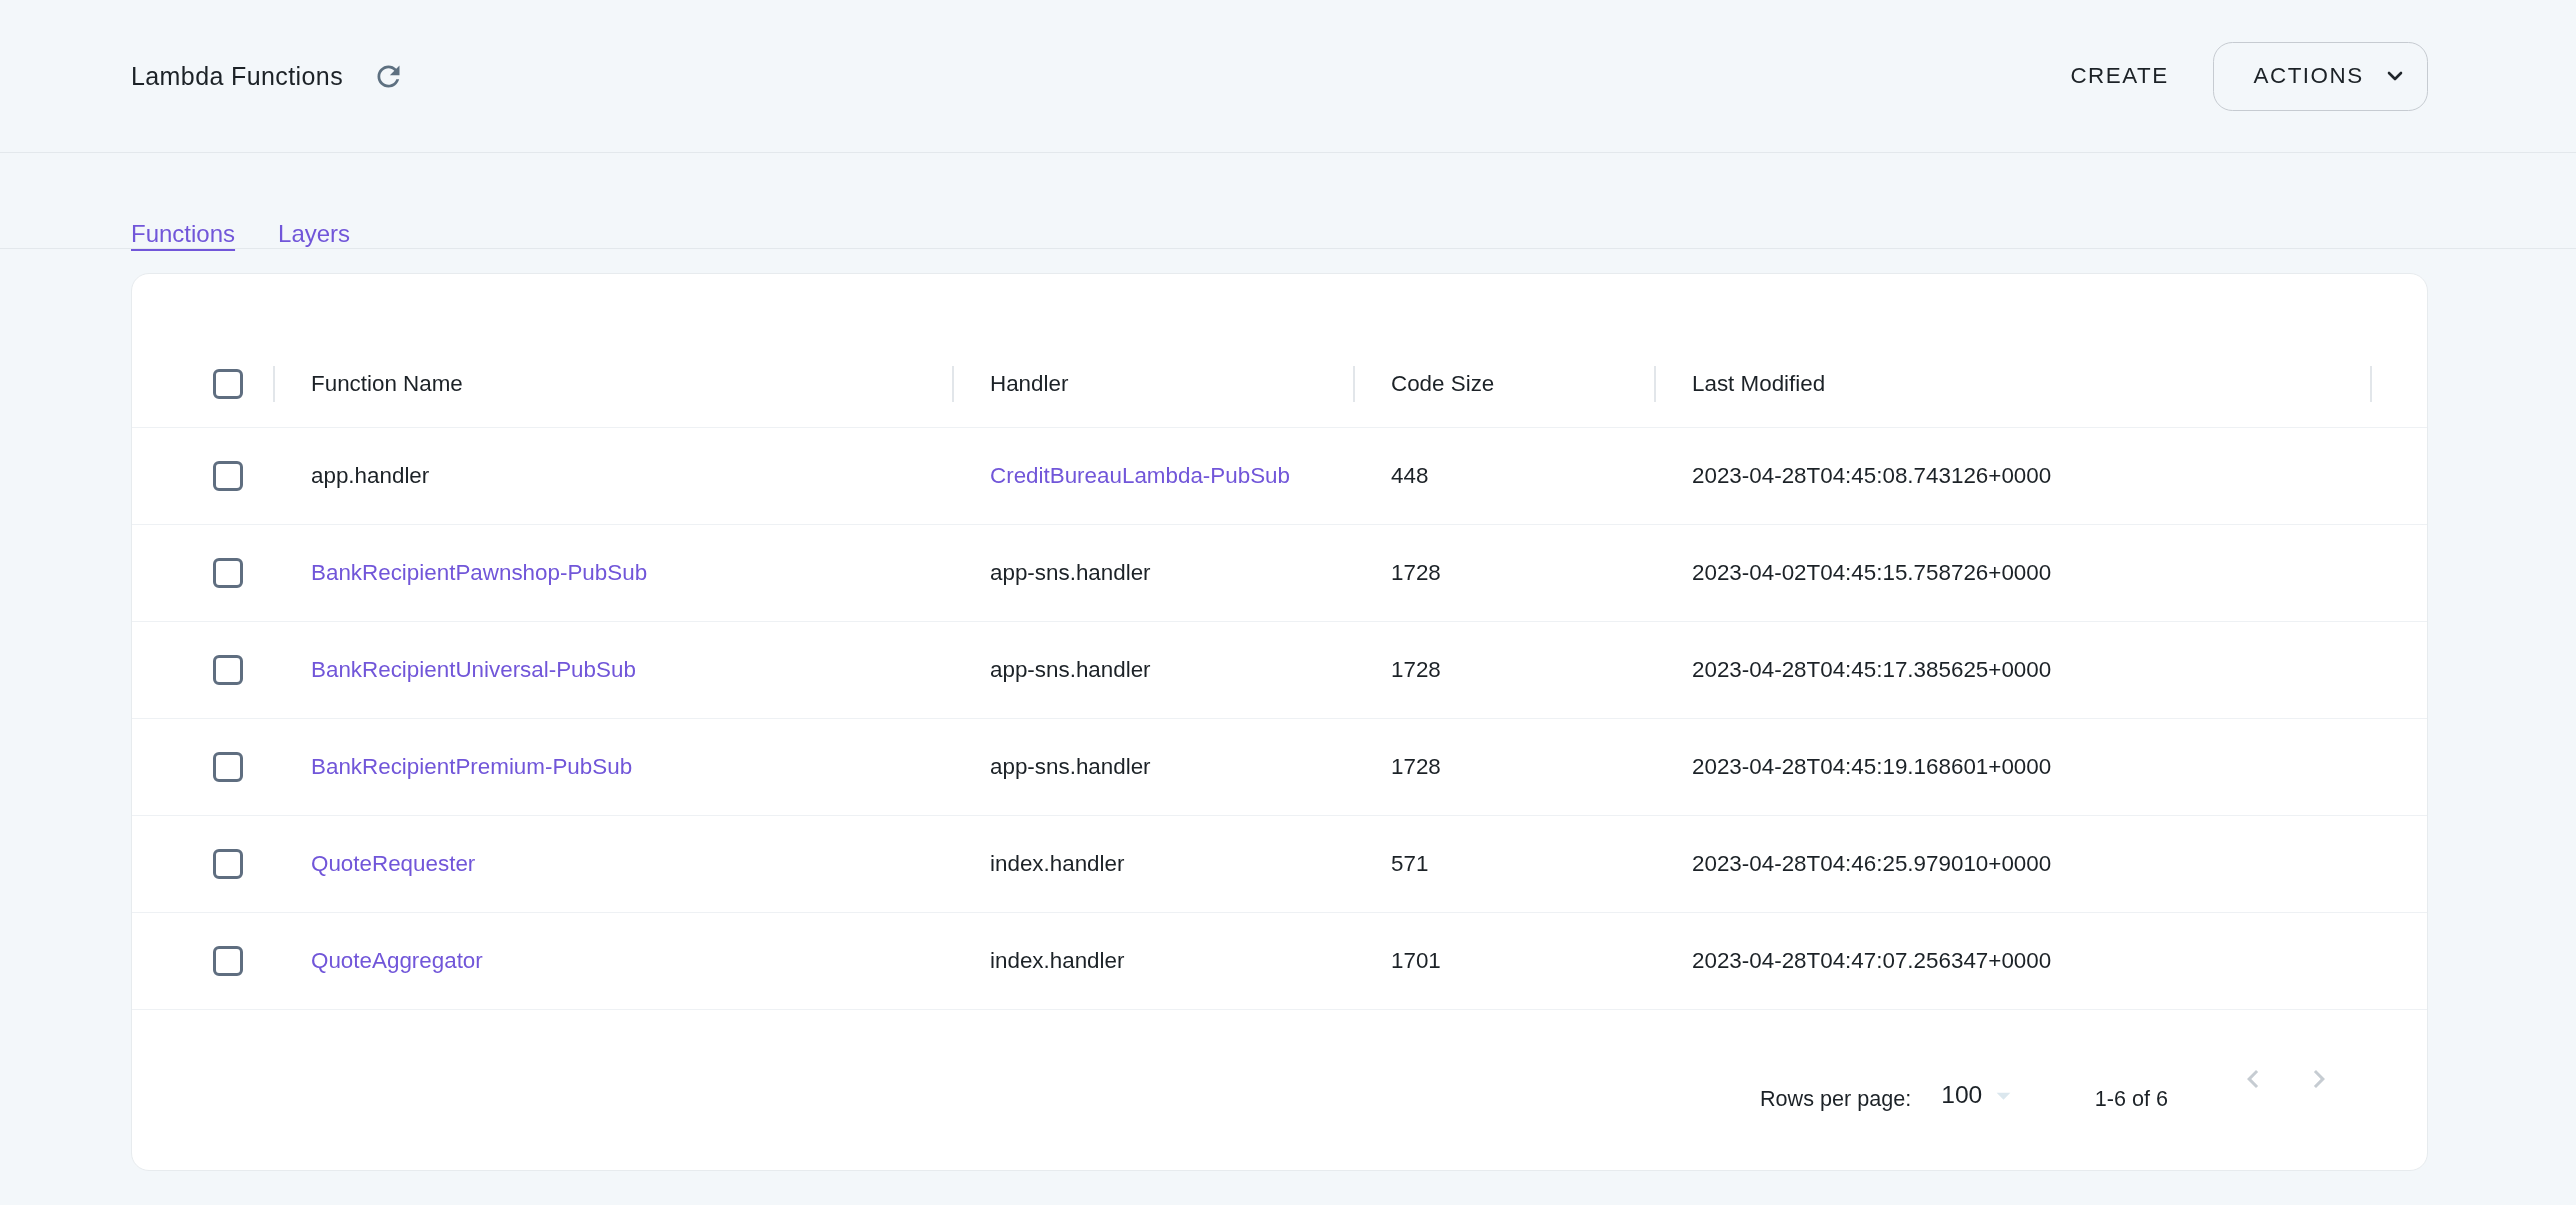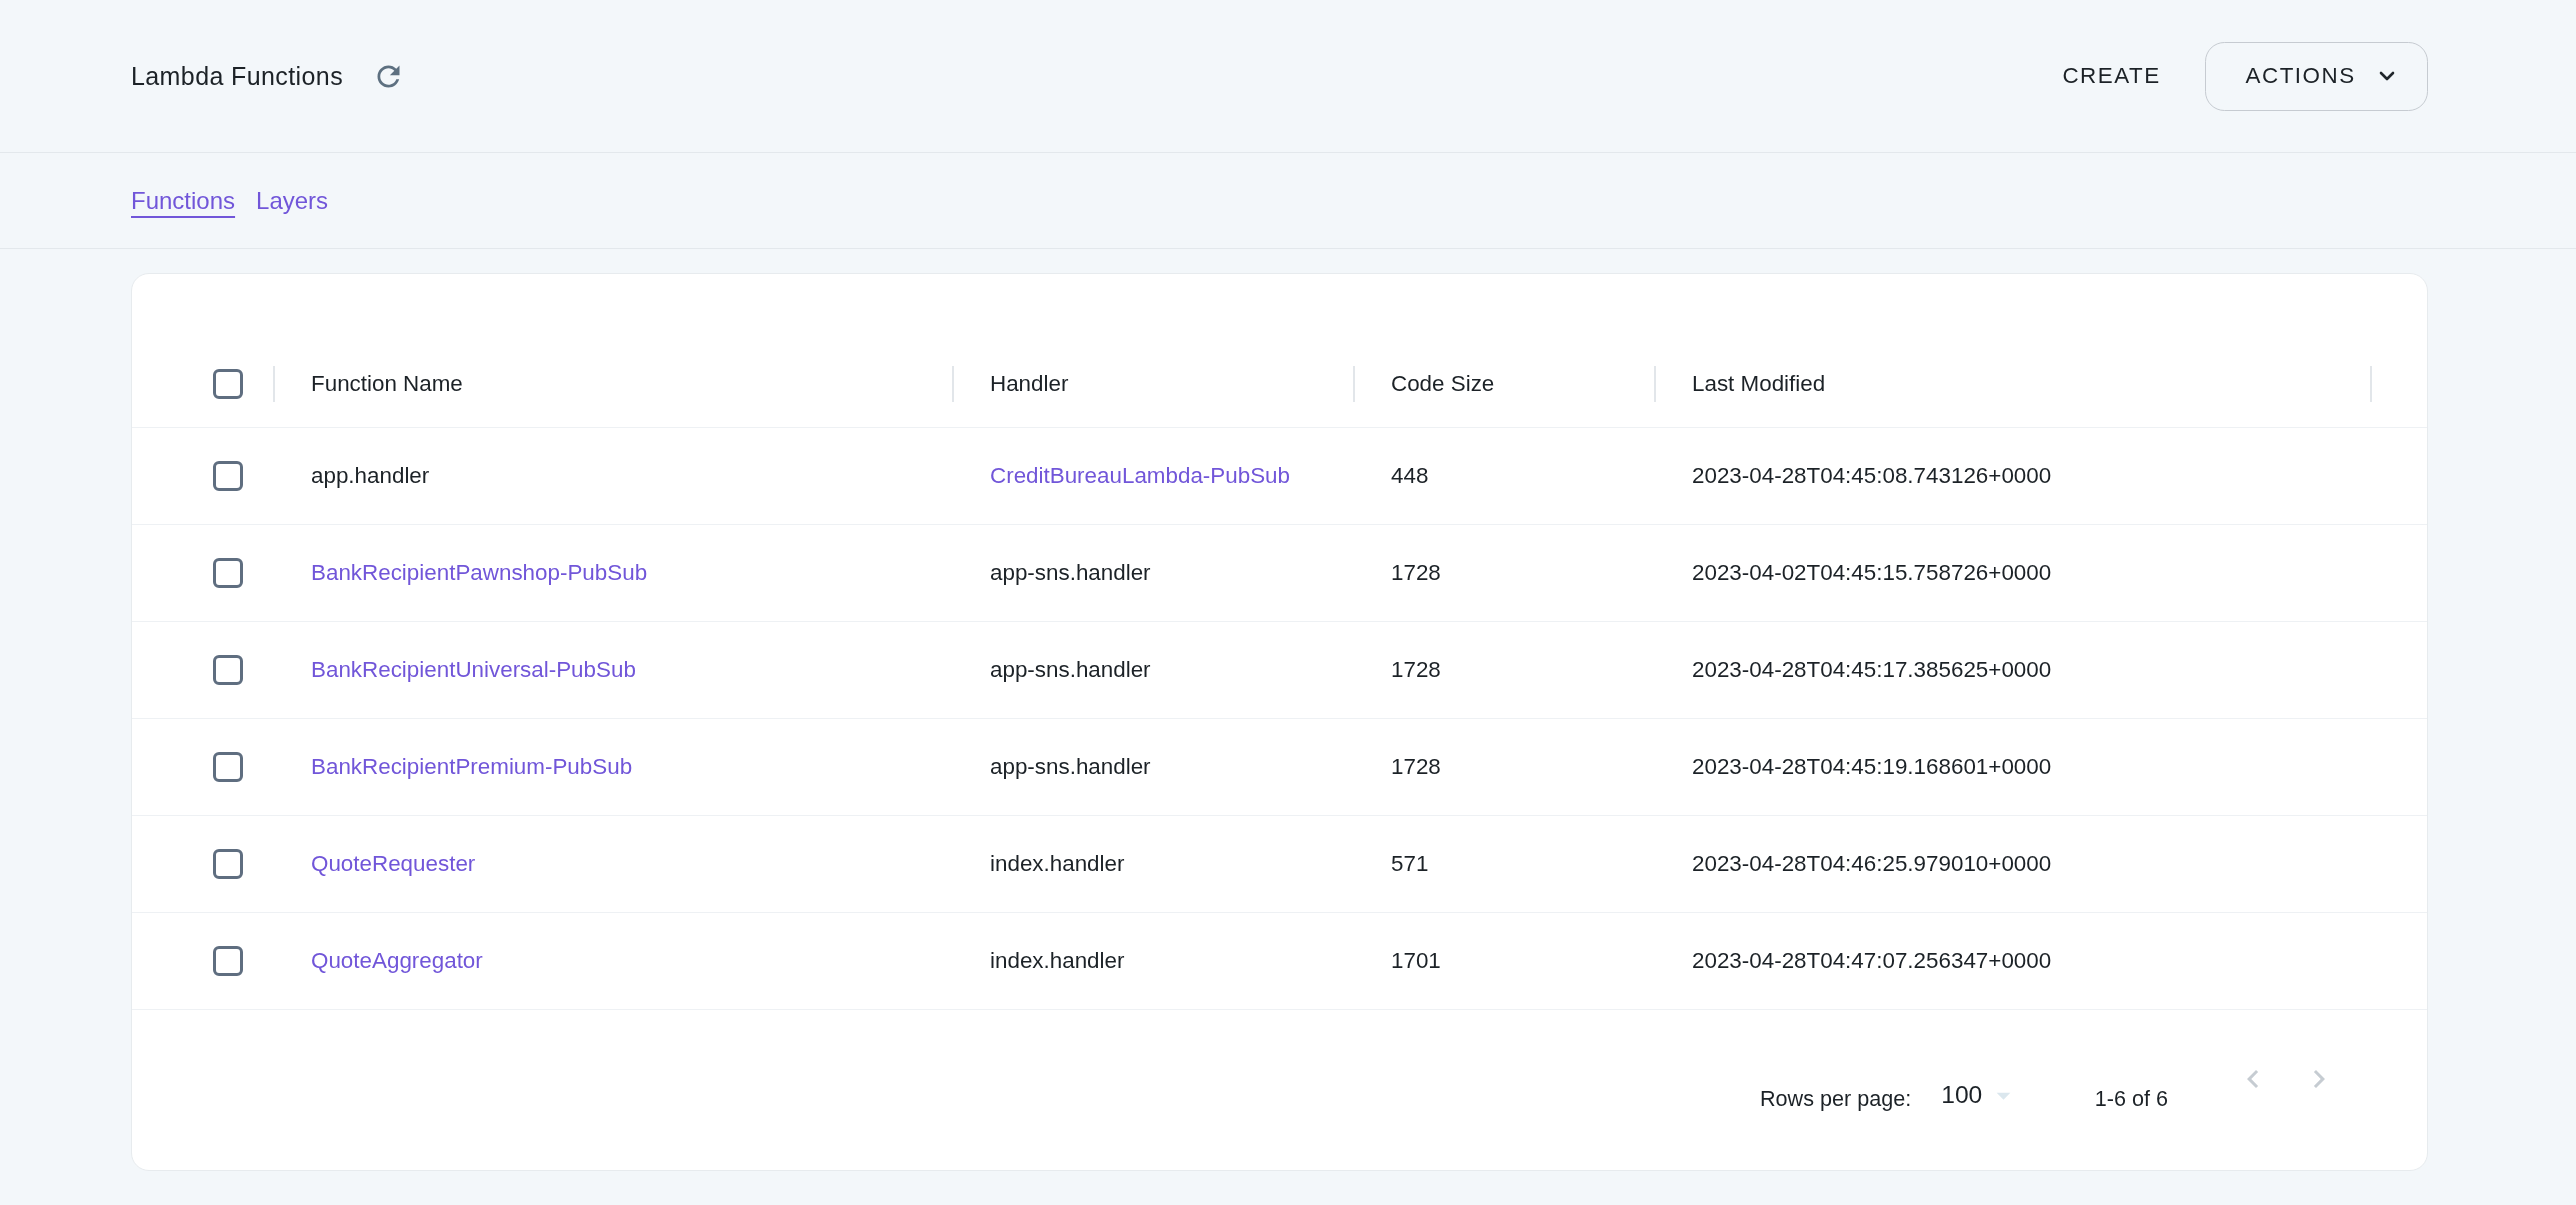--- a/index.html
+++ b/index.html
@@ -39,30 +39,30 @@
   }
   .titlebar-spacer{flex:1;}
   .create-btn{
     background:none;border:none;cursor:pointer;
     font-family:inherit;font-size:22.4px;font-weight:500;letter-spacing:1.5px;
     color:var(--text);margin-right:44px;text-transform:uppercase;
   }
   .actions-btn{
     background:transparent;cursor:pointer;
     border:1.5px solid var(--button-border);border-radius:19.4px;
-    height:69px;padding:0 28px 0 40px;
+    height:69px;padding:0 20px 0 40px;
     display:flex;align-items:center;gap:19.4px;
     font-family:inherit;font-size:22.4px;font-weight:500;letter-spacing:1.5px;
     color:var(--text);text-transform:uppercase;
   }
   
   .tabbar{
     height:96px;
     padding:0 131px;
-    display:flex;align-items:center;gap:21px;
+    display:flex;align-items:flex-end;gap:43px;
     border-bottom:1.5px solid var(--divider);
   }
   .tab{
     font-size:24px;color:var(--accent);text-decoration:none;cursor:pointer;
     background:none;border:none;font-family:inherit;
   }
   .tab.active{
     text-decoration:underline;
     text-decoration-thickness:2.2px;
     text-underline-offset:6.7px;

